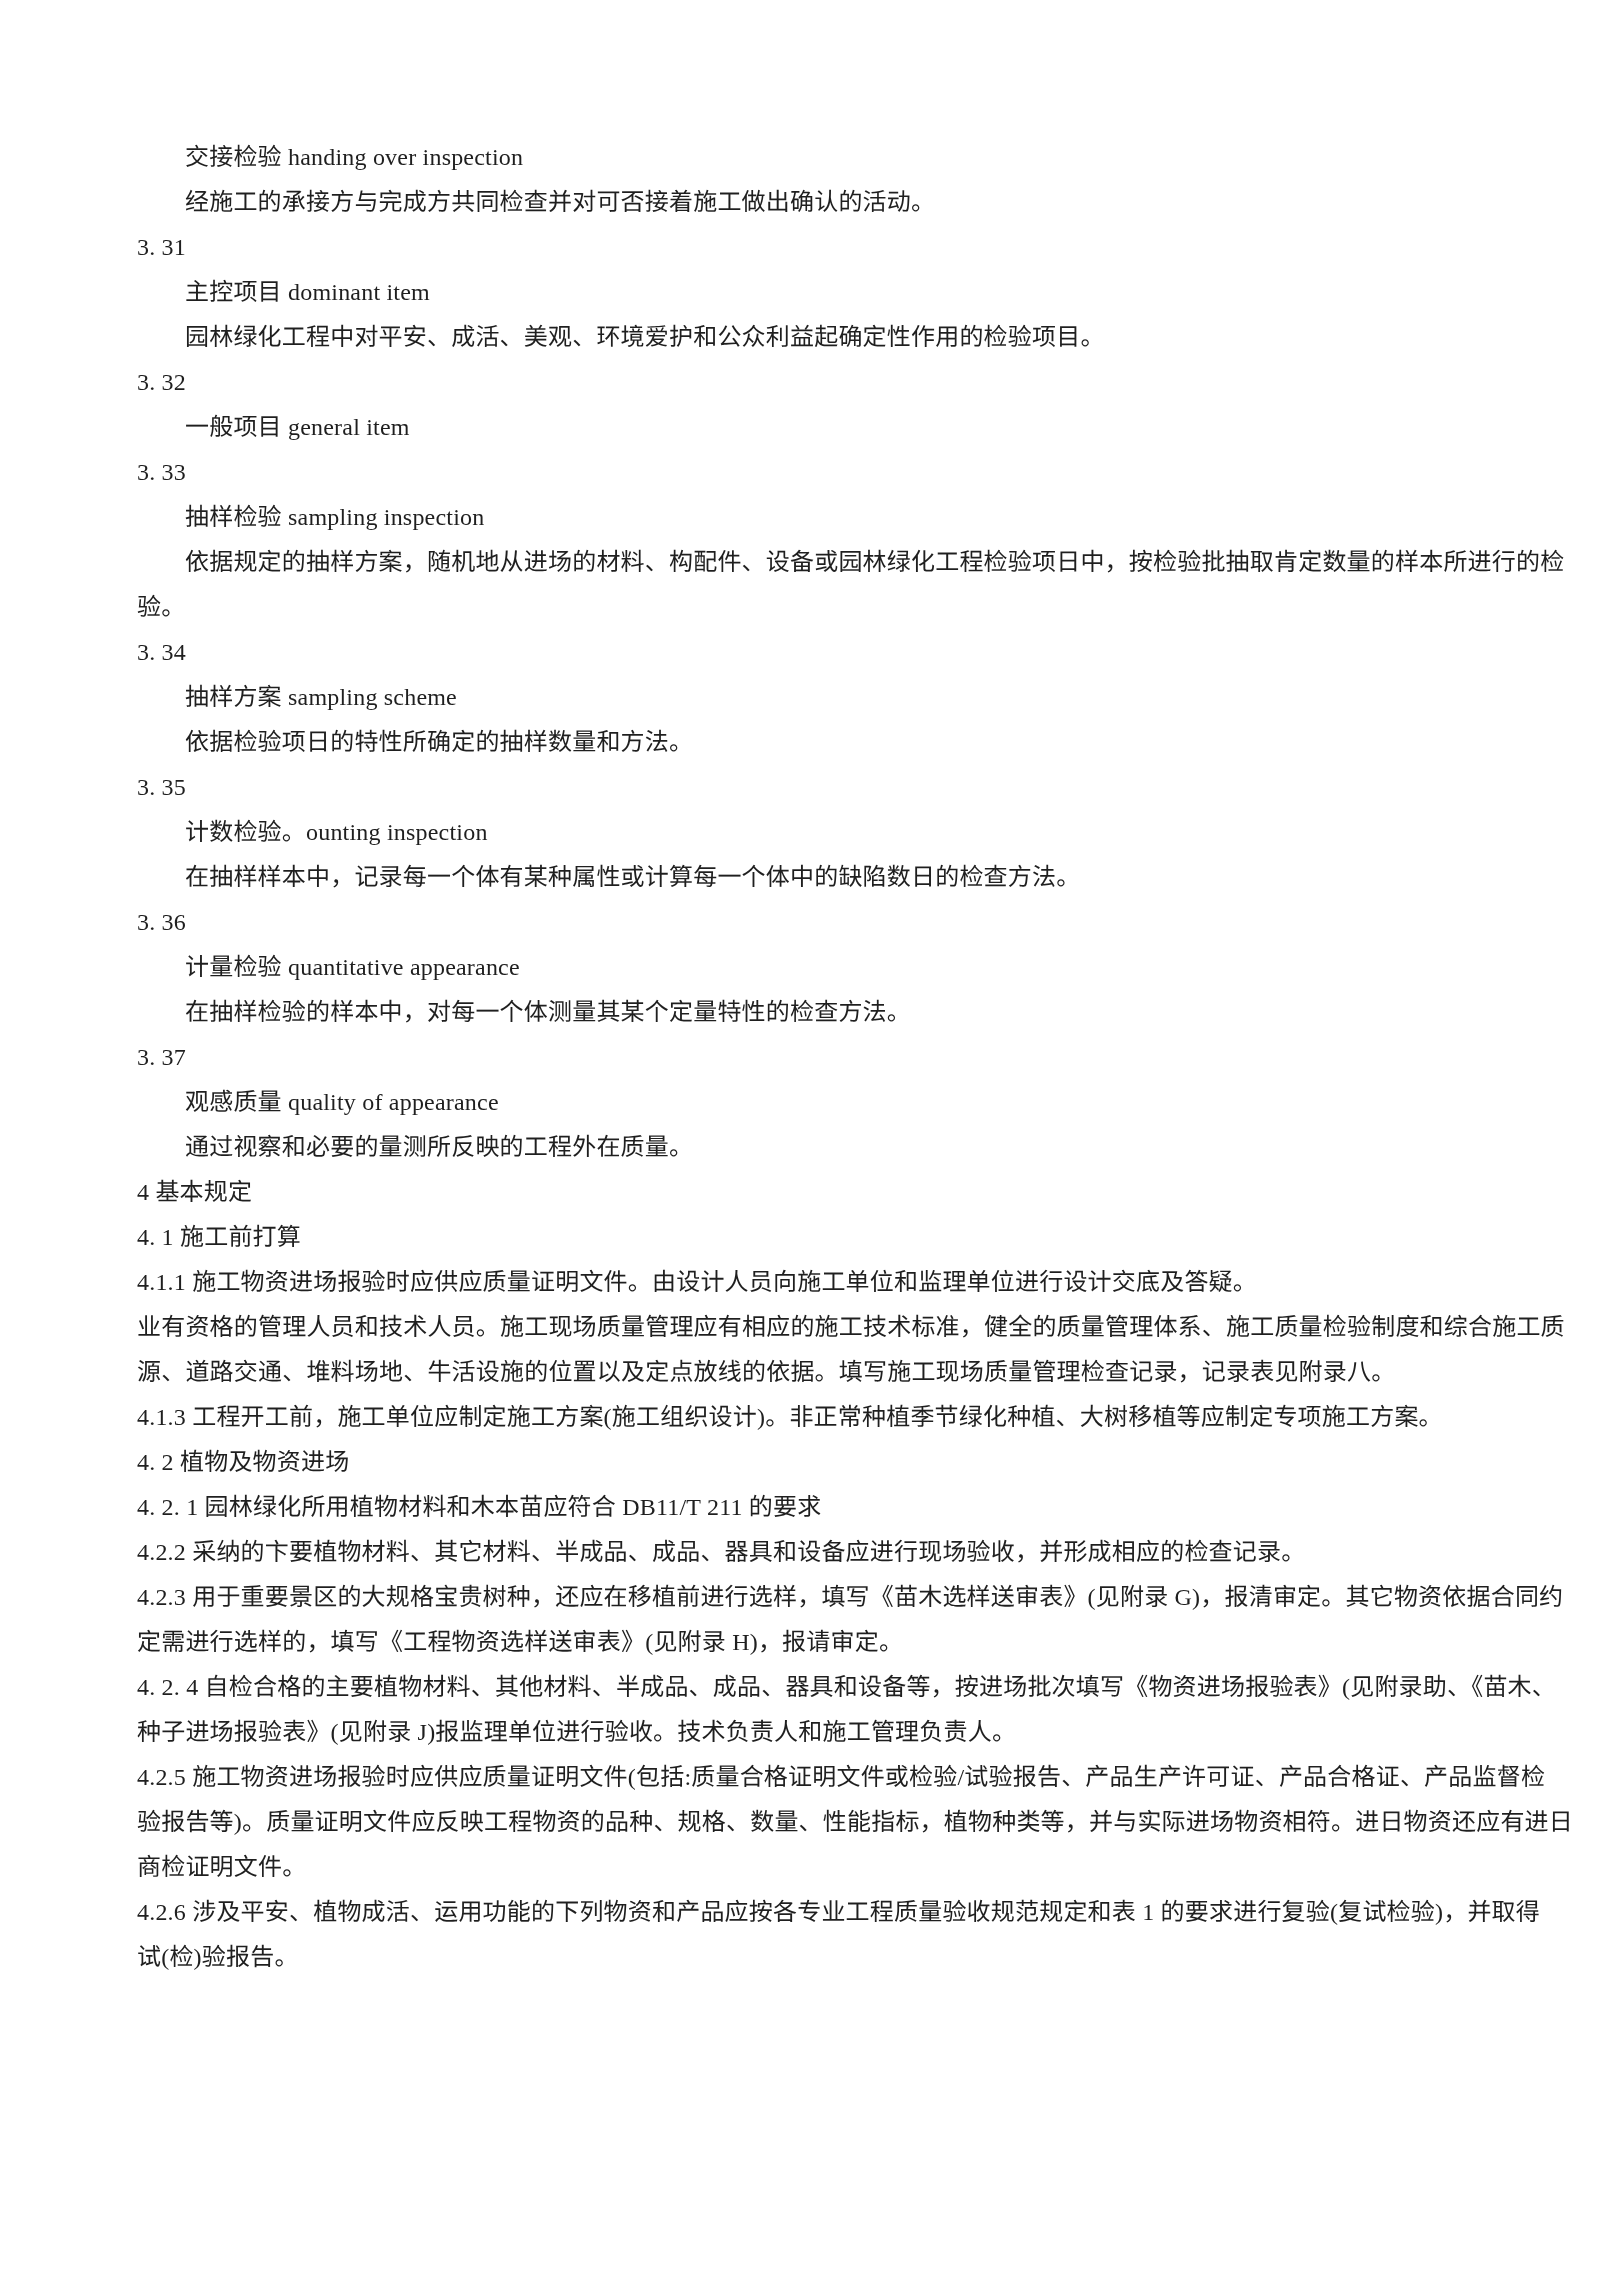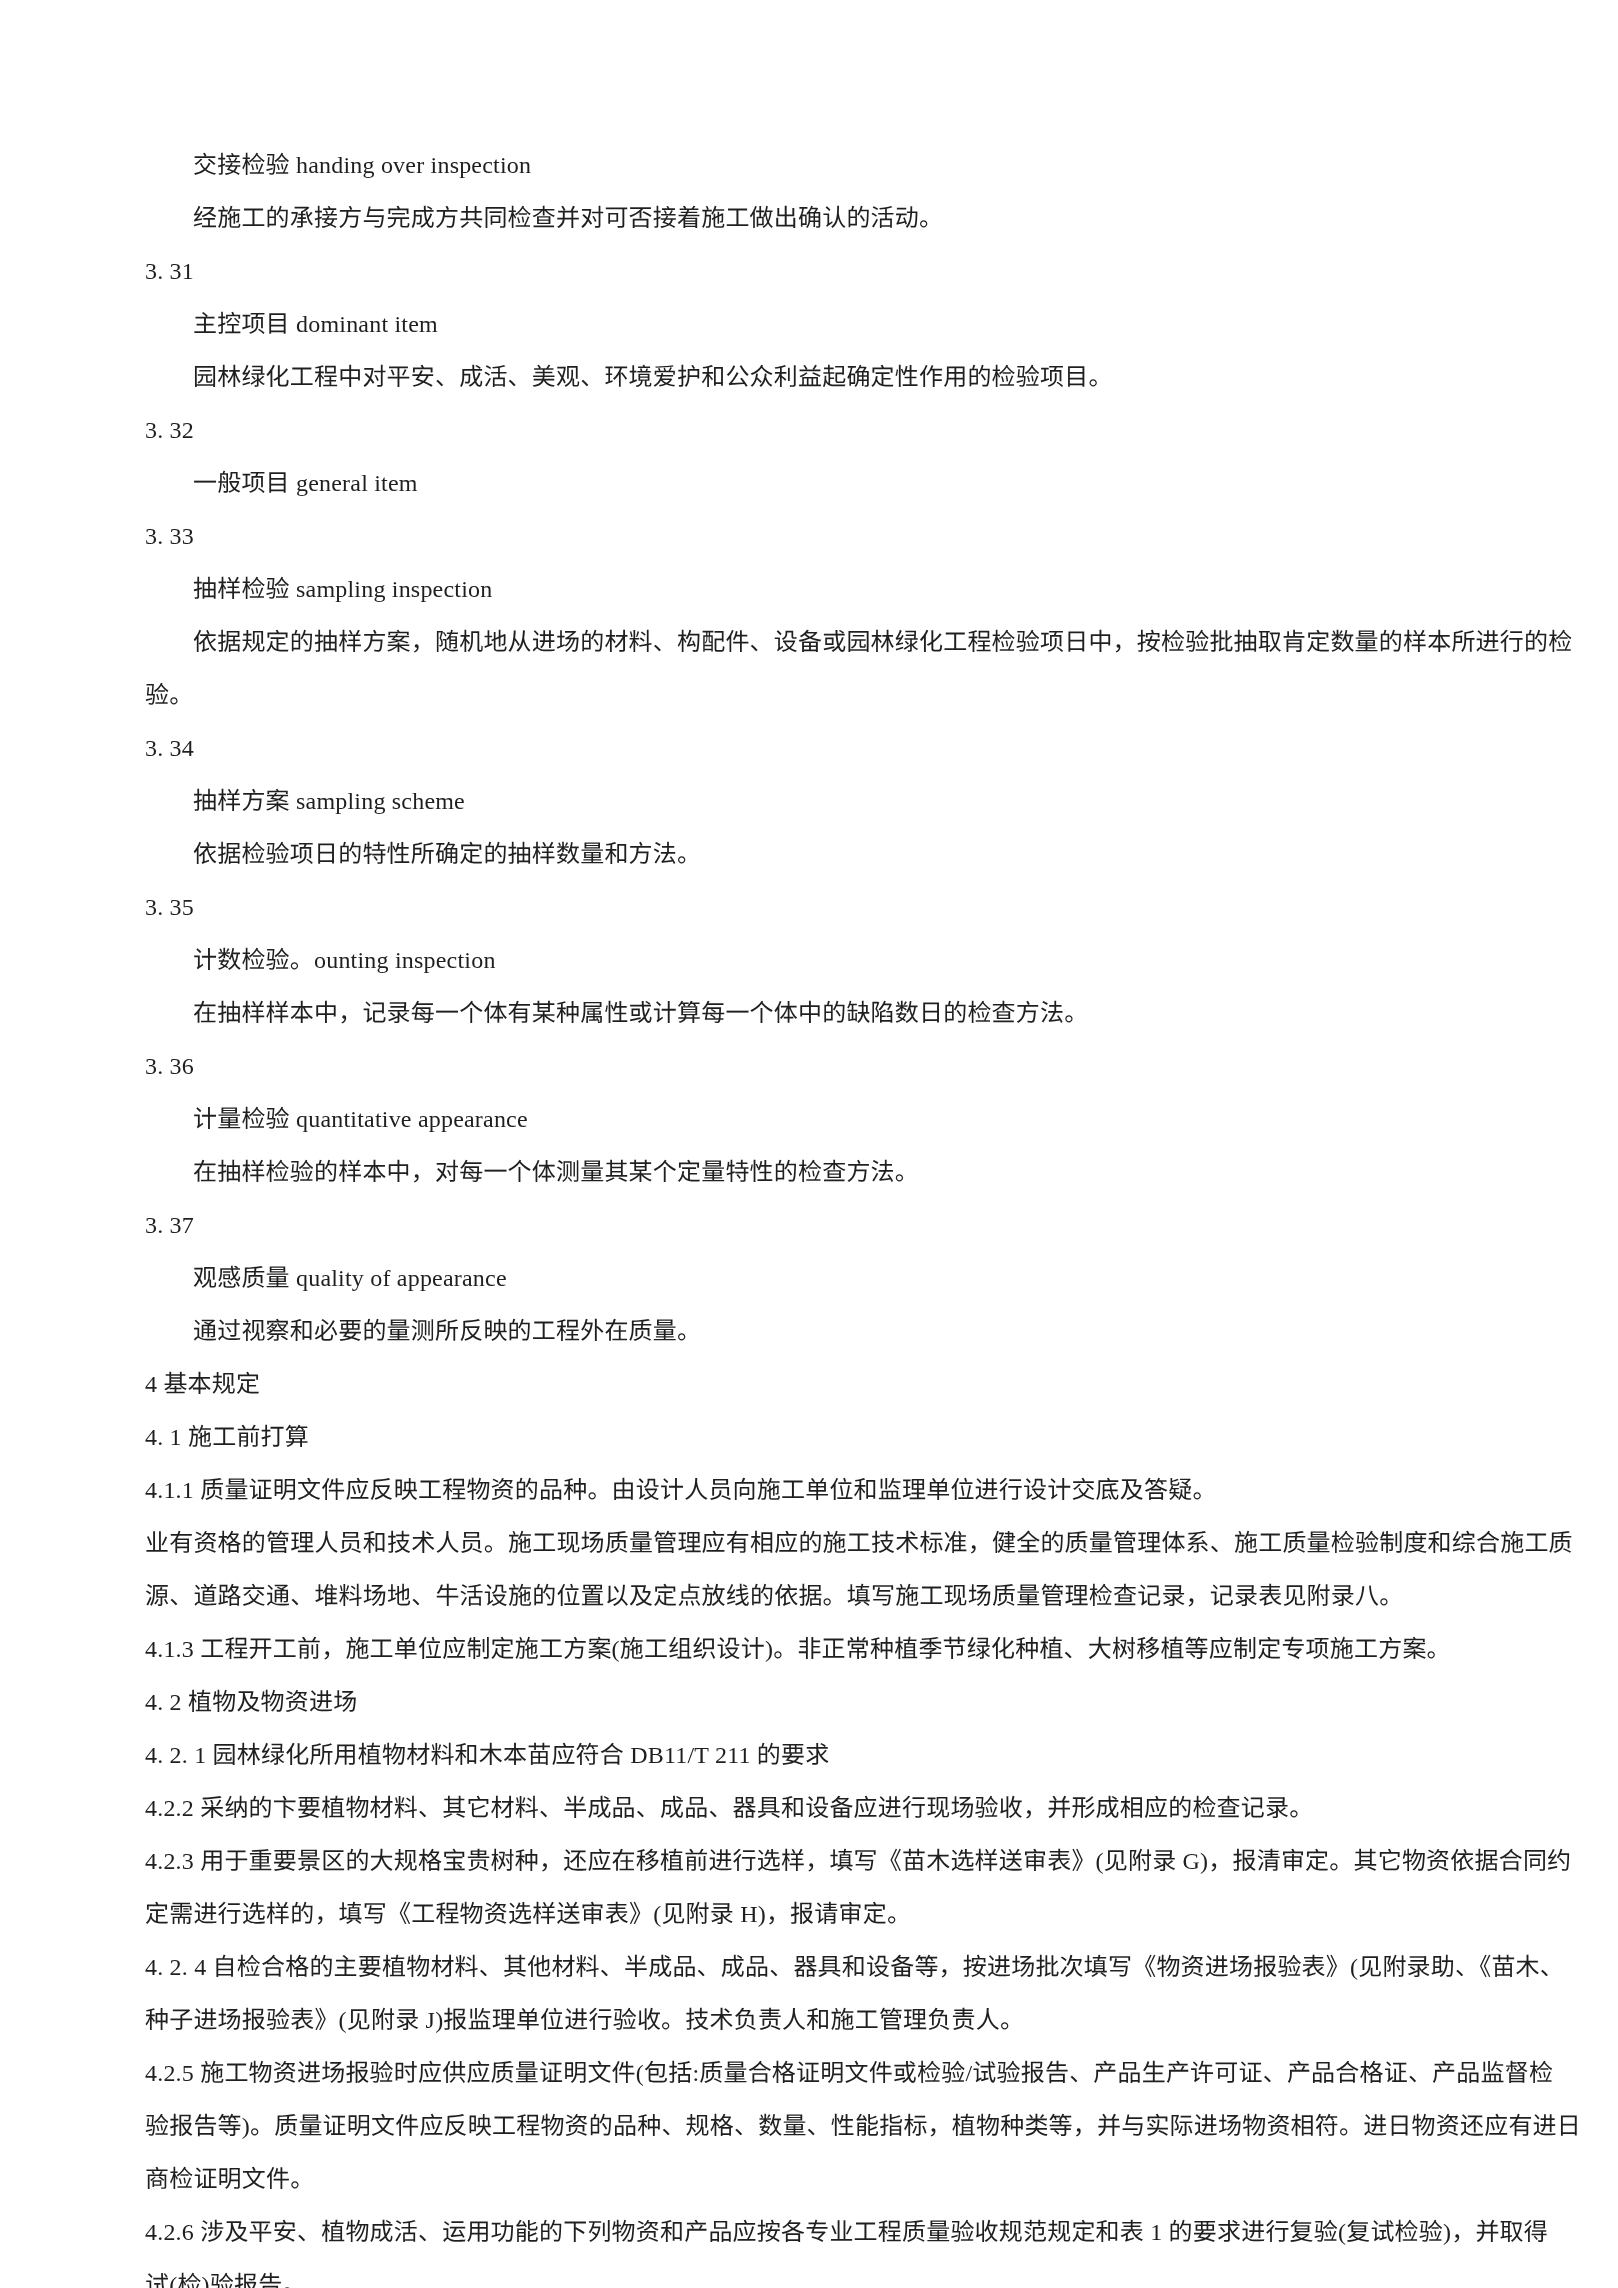--- a/index.html
+++ b/index.html
@@ -14,21 +14,21 @@
     font-family: "Liberation Serif", "DejaVu Serif", serif;
   }
   .page {
     box-sizing: border-box;
     width: 1619px;
     height: 2289px;
     padding: 135px 102px 0 137px;
     background: #ffffff;
   }
   .doc-line {
-    margin: 8px;
+    margin: 0;
     padding: 0;
     height: 45px;
     line-height: 45px;
     font-size: 24px;
     color: #1f1f1f;
     white-space: nowrap;
     letter-spacing: 0.2px;
     font-weight: 400;
     -webkit-font-smoothing: antialiased;
   }
@@ -85,21 +85,21 @@
   <p class="doc-line">3. 37</p>
 
   <p class="doc-line indent">观感质量 quality of appearance</p>
 
   <p class="doc-line indent">通过视察和必要的量测所反映的工程外在质量。</p>
 
   <p class="doc-line">4 基本规定</p>
 
   <p class="doc-line">4. 1 施工前打算</p>
 
-  <p class="doc-line">4.1.1 质量证明文件应反映工程物资的品种。由设计人员向施工单位和监理单位进行设计交底及答疑。</p>
+  <p class="doc-line">4.1.1 施工物资进场报验时应供应质量证明文件。由设计人员向施工单位和监理单位进行设计交底及答疑。</p>
 
 
   <p class="doc-line">业有资格的管理人员和技术人员。施工现场质量管理应有相应的施工技术标准，健全的质量管理体系、施工质量检验制度和综合施工质</p>
 
 
   <p class="doc-line">源、道路交通、堆料场地、牛活设施的位置以及定点放线的依据。填写施工现场质量管理检查记录，记录表见附录八。</p>
 
   <p class="doc-line">4.1.3 工程开工前，施工单位应制定施工方案(施工组织设计)。非正常种植季节绿化种植、大树移植等应制定专项施工方案。</p>
 
   <p class="doc-line">4. 2 植物及物资进场</p>

